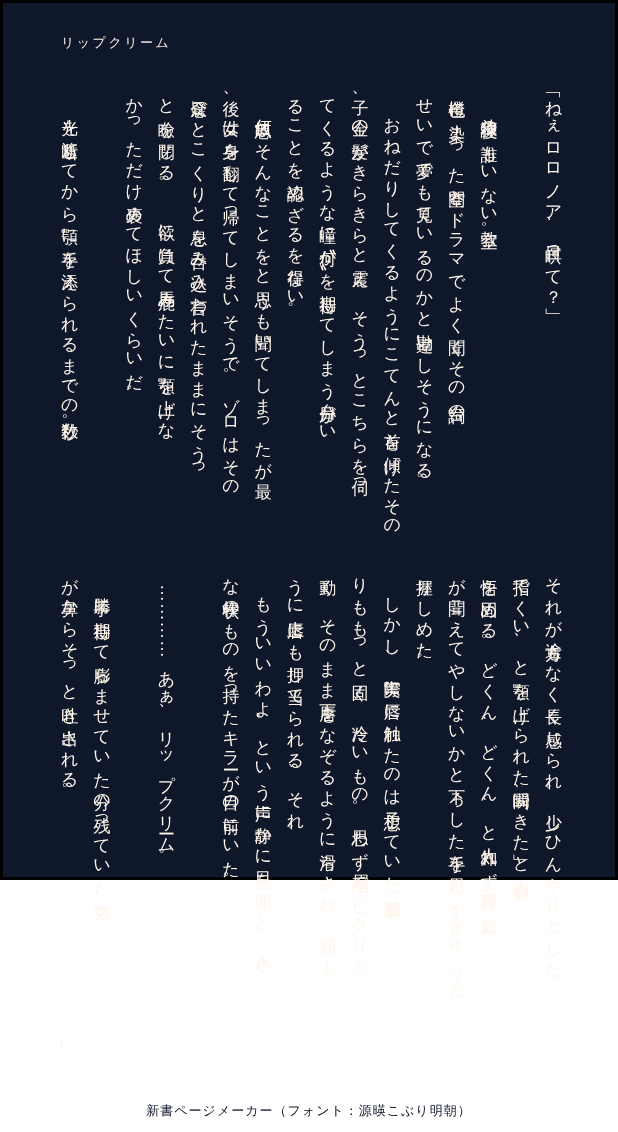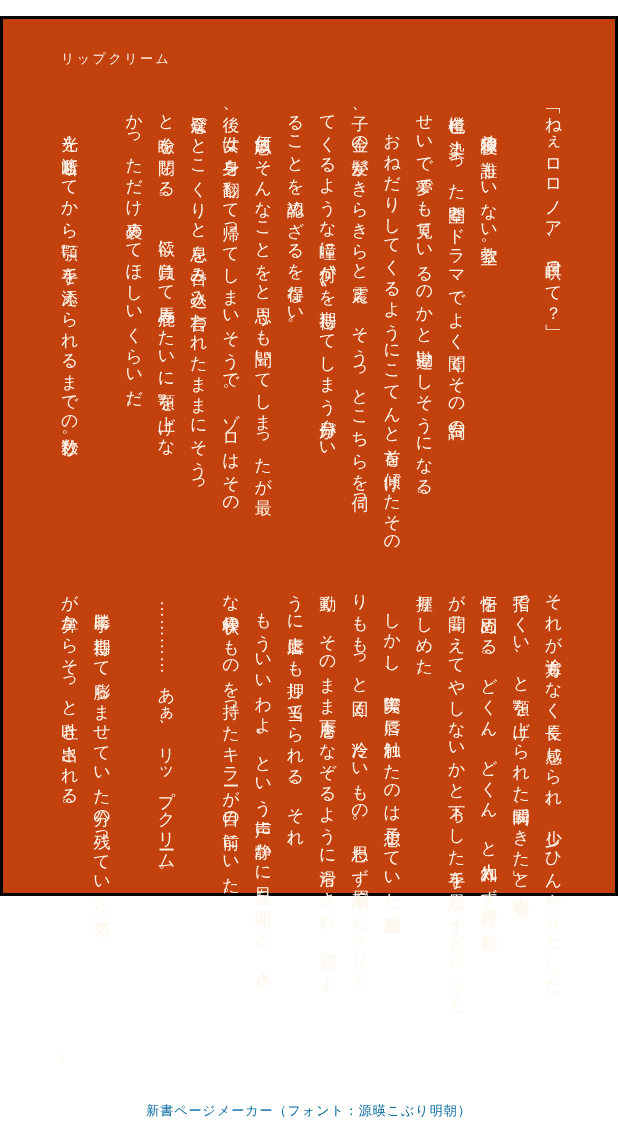--- a/index.html
+++ b/index.html
@@ -4,23 +4,23 @@
 <style>
   * { margin: 0; padding: 0; box-sizing: border-box; }
   html, body {
     width: 618px; height: 1132px;
     background: #ffffff;
     font-family: "Liberation Serif", "DejaVu Serif", serif;
   }
   body { position: relative; overflow: hidden; }
 
   .page {
-    position: absolute; left: 0; top: 16px;
+    position: absolute; left: 0; top: 0;
     width: 618px; height: 880px;
-    background: #c2410c;
+    background: #0f172a;
     border: 3px solid #000000;
   }
 
   .title {
     position: absolute; left: 58px; top: 31px;
     font-size: 13px; color: #FFF6EC;
     letter-spacing: 2.5px;
     white-space: pre;
   }
 
@@ -49,21 +49,21 @@
     font-size: 14px; color: #FFF6EC;
   }
 
   .footer {
     position: absolute; left: 0; top: 1090px;
     width: 618px; height: 42px;
     background: #ffffff;
     display: flex; align-items: center; justify-content: center;
   }
   .footer-text {
-    font-size: 13px; color: #0369a1; letter-spacing: 1px;
+    font-size: 13px; color: #0f172a; letter-spacing: 1px;
     white-space: pre;
   }
 </style>
 </head>
 <body>
 
 <div class="page">
 
   <div class="title">リップクリーム</div>
 

